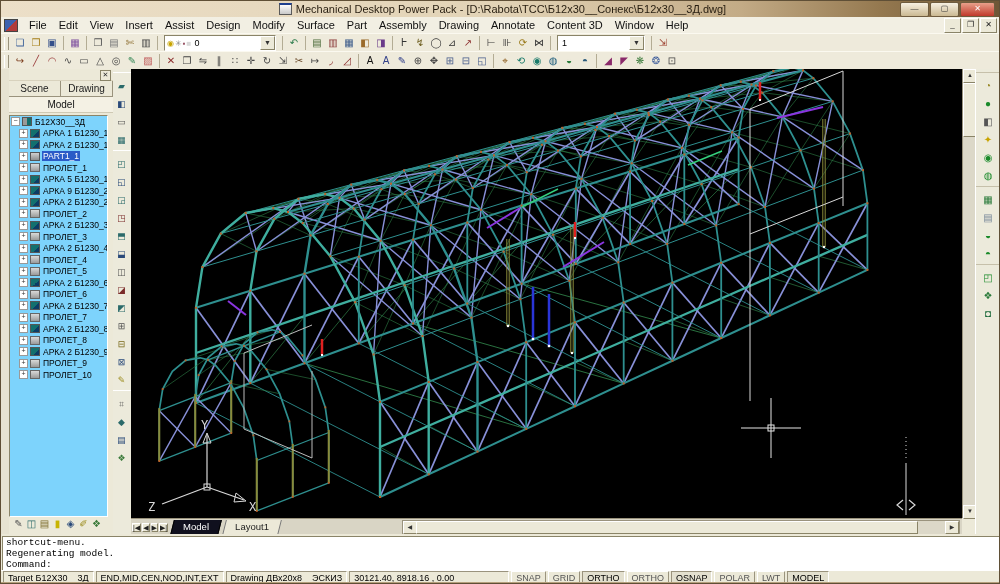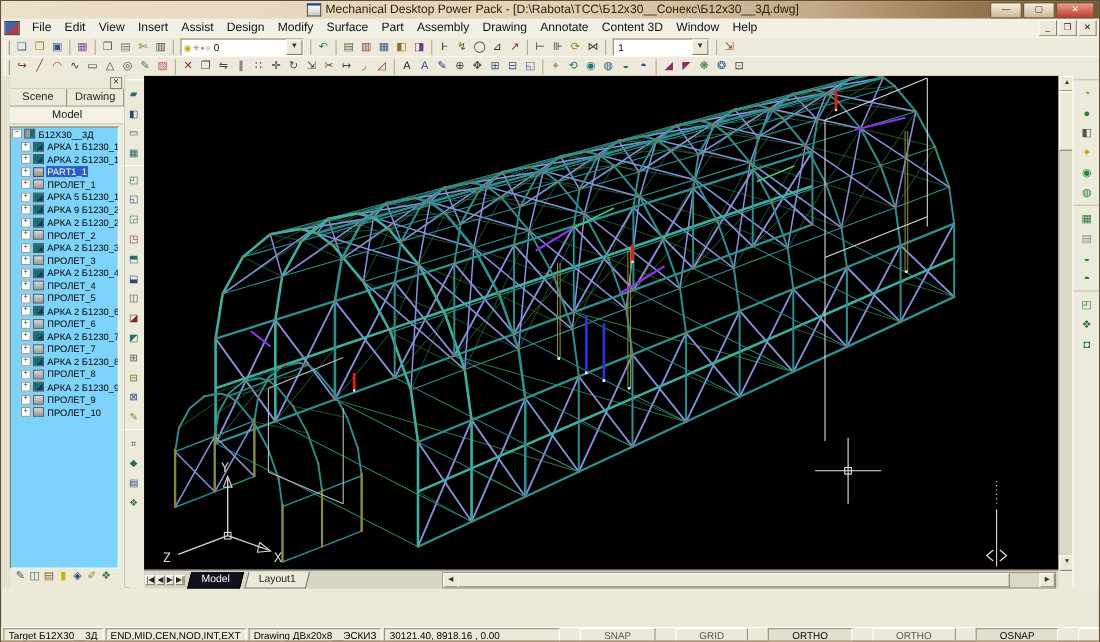--- a/index.html
+++ b/index.html
@@ -93,21 +93,21 @@
     border-color:#fff #8a8468 #8a8468 #fff;font-size:6px;text-align:center;line-height:10px;color:#333;}
   
   .cmd{position:absolute;left:0;top:533px;width:1000px;height:36px;background:#ece9d8;}
   .cmdbox{position:absolute;left:1px;top:2px;width:996px;height:33px;background:#fff;
     border:1px solid;border-color:#8a8468 #fff #fff #8a8468;
     font-family:"Liberation Mono","DejaVu Sans Mono",monospace;font-size:9.5px;line-height:11px;color:#000;padding-left:3px;}
   .status{position:absolute;left:0;top:569px;width:1000px;height:12px;background:#ece9d8;
     border-top:1px solid #fff;display:flex;align-items:center;font-size:9px;color:#000;padding-top:1px;}
   .scell{height:12px;line-height:12px;padding:0 4px;border:1px solid;border-color:#9a937d #fff #fff #9a937d;
     margin-left:2px;white-space:nowrap;}
-  .stbtn{height:12px;line-height:12px;padding:0 21px;margin-left:18px;border:1px solid;white-space:nowrap;}
+  .stbtn{height:12px;line-height:12px;padding:0 4px;margin-left:2px;border:1px solid;white-space:nowrap;}
   .stbtn.on{border-color:#9a937d #fff #fff #9a937d;background:#e3e0cf;color:#000;}
   .stbtn.off{border-color:#fff #9a937d #9a937d #fff;color:#555;}
   .botedge{position:absolute;left:0;top:581px;width:1000px;height:3px;
     background:linear-gradient(#c2ab88,#7d6442);}
 </style>
 </head>
 <body>
 
 <div class="wrap">
 
@@ -973,20 +973,27 @@
     <span class="tab active"><span>Model</span></span>
     <span class="tab"><span>Layout1</span></span>
     <span class="hspacer"></span>
     <span class="hscroll">
       <span class="harrow" style="left:0;">◀</span>
       <span class="hthumb" style="left:13px;"></span>
       <span class="harrow" style="right:0;">▶</span>
     </span>
   </div>
 
+  <div class="cmd">
+    <div class="cmdbox" id="command-lines">
+        <div>shortcut-menu.</div>
+        <div>Regenerating model.</div>
+        <div>Command:</div>
+      </div>
+  </div>
 
   <div class="status" id="status-bar">
       <span class="scell">Target Б12X30__3Д</span>
       <span class="scell">END,MID,CEN,NOD,INT,EXT</span>
       <span class="scell">Drawing ДВх20х8__ЭСКИЗ</span>
       <span class="scell" style="min-width: 150px;">30121.40, 8918.16 , 0.00</span>
       <span class="stbtn off">SNAP</span>
       <span class="stbtn off">GRID</span>
       <span class="stbtn on">ORTHO</span>
       <span class="stbtn off">ORTHO</span>

